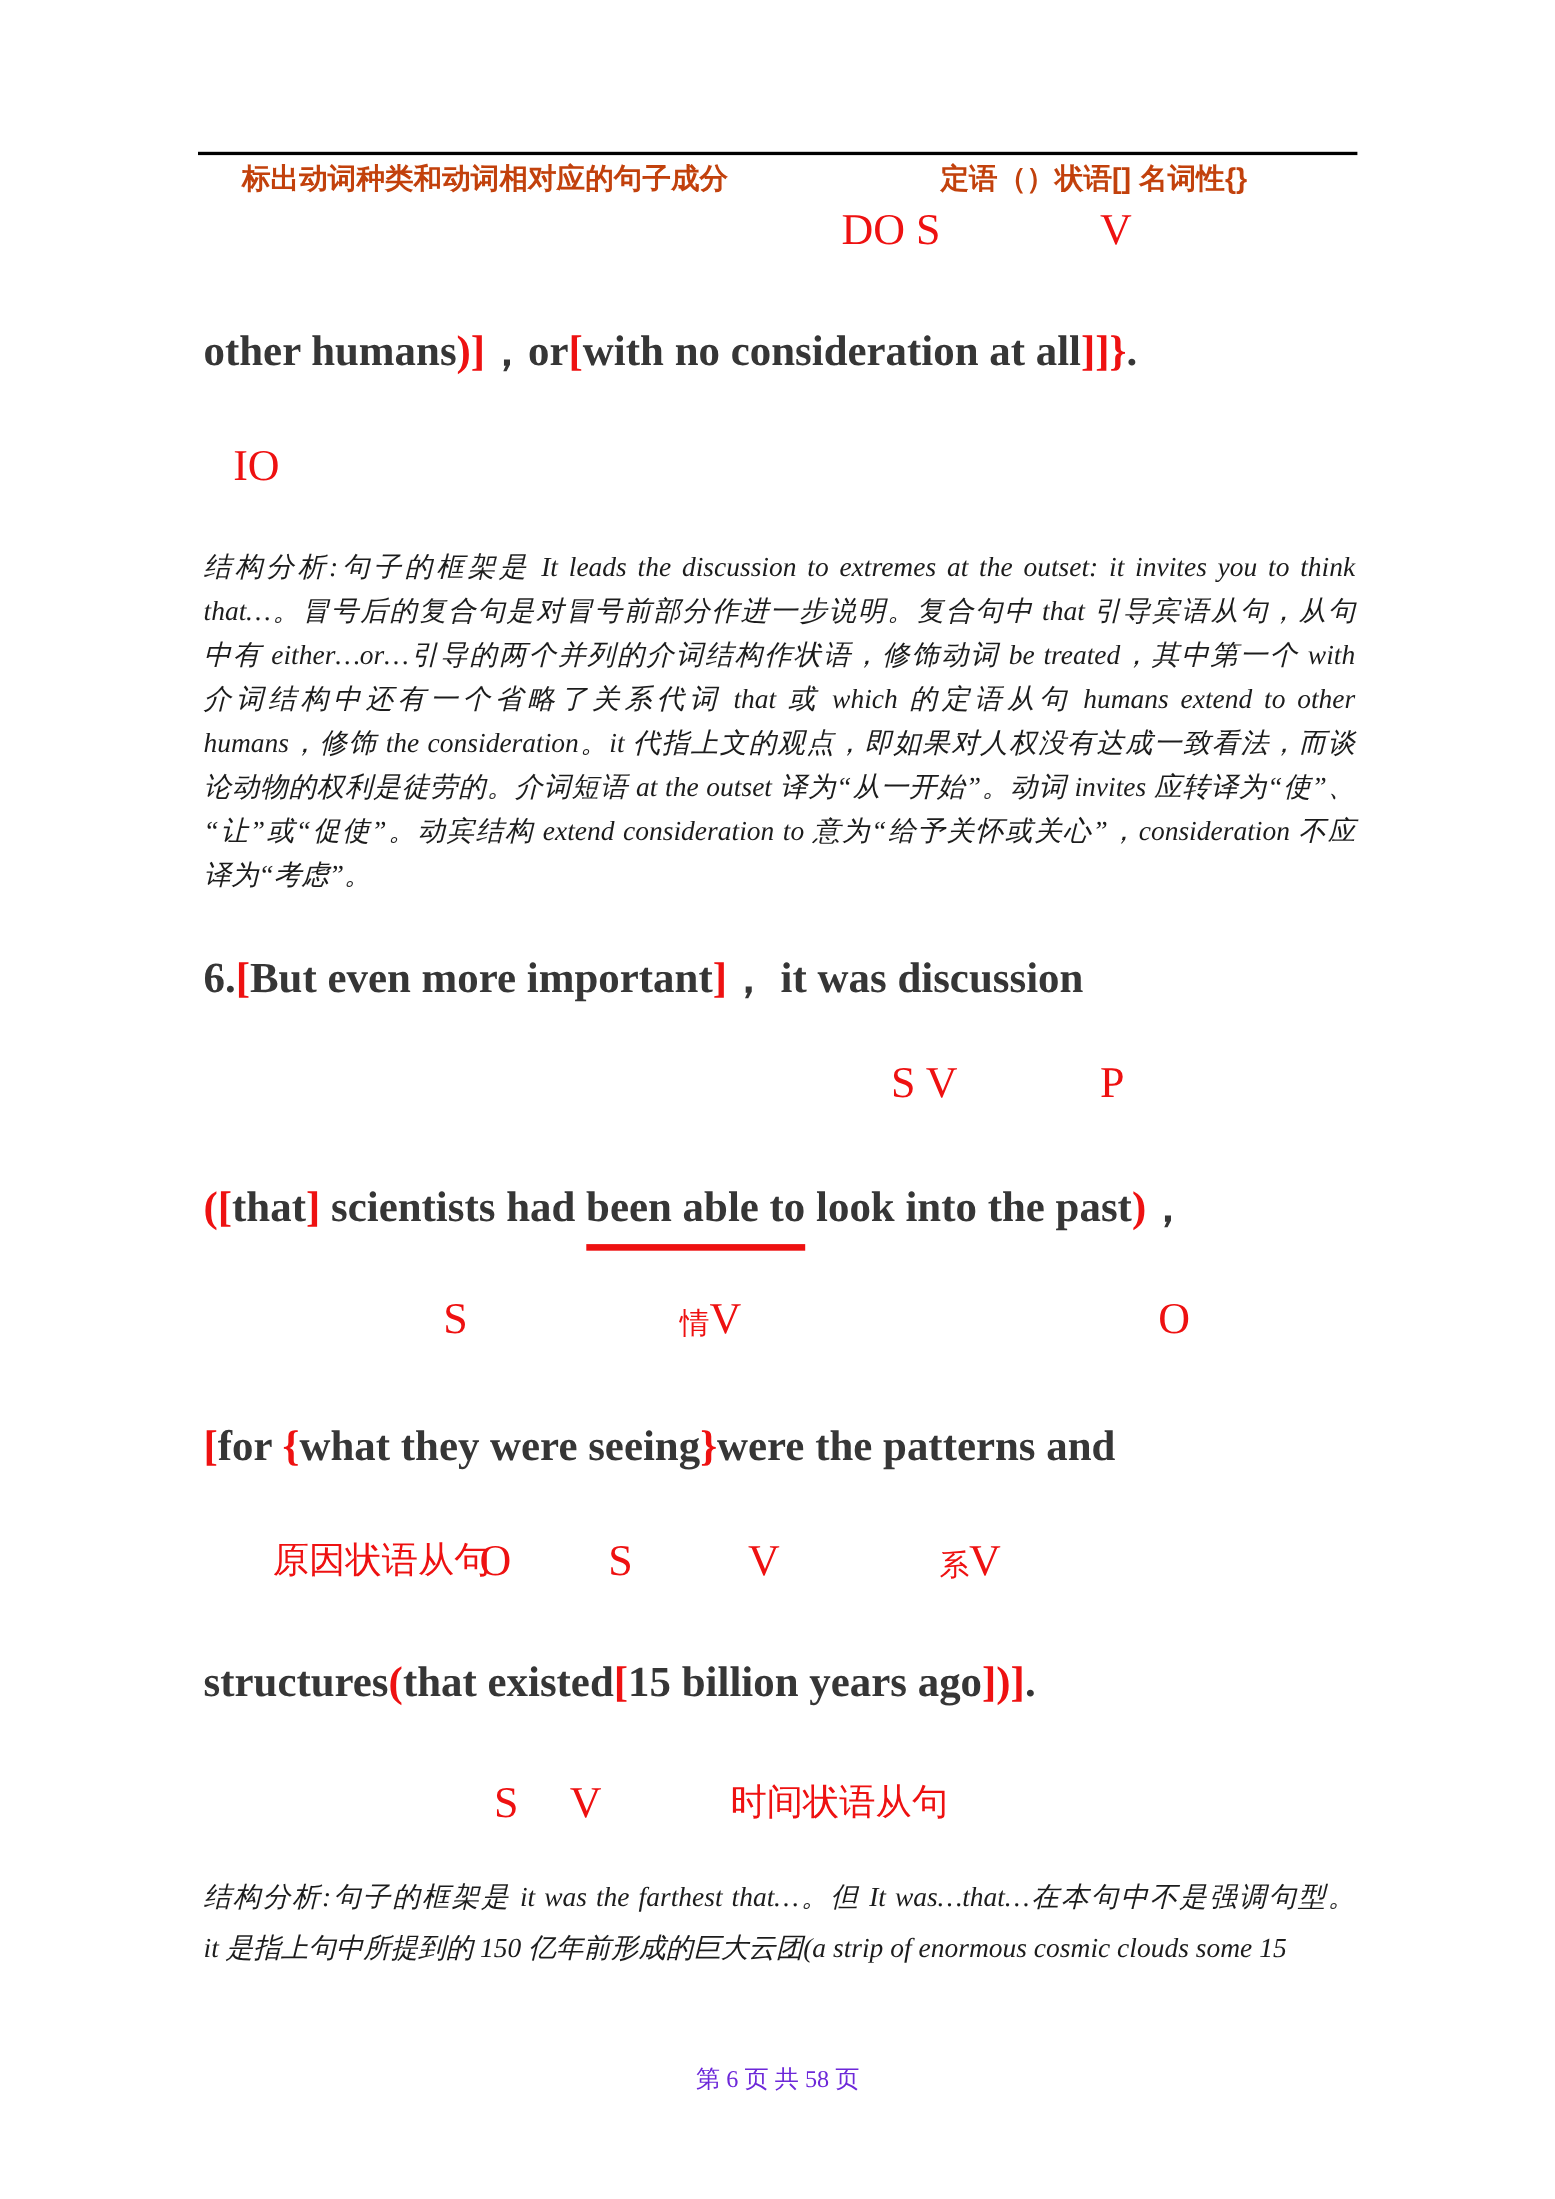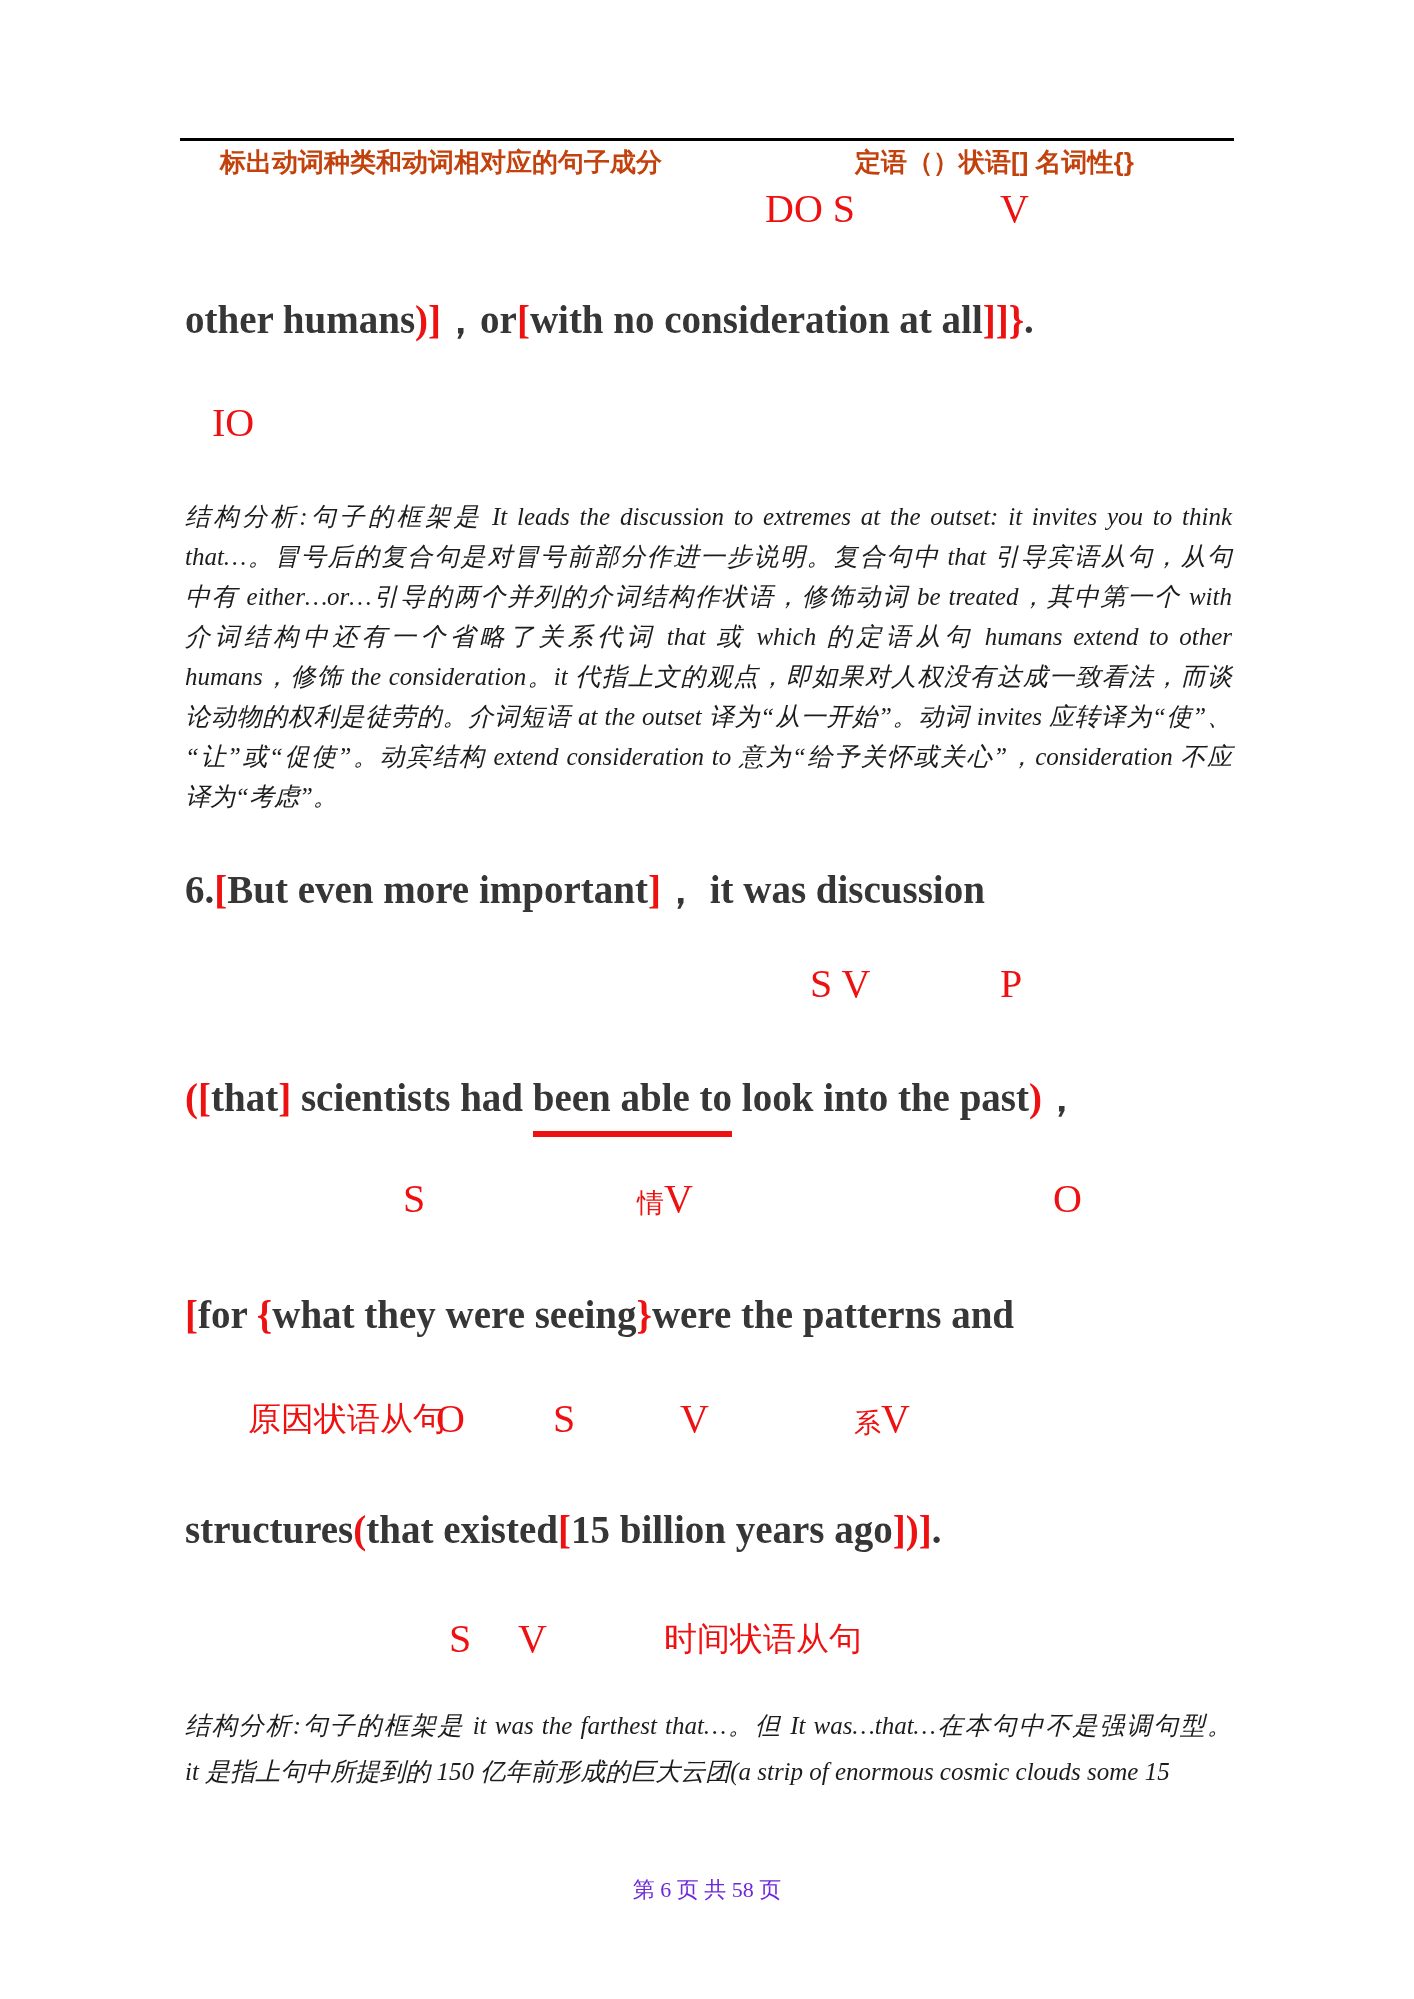--- a/index.html
+++ b/index.html
@@ -69,21 +69,21 @@
 
   <div class="red-row" style="top:961px;">
     <span style="left:810px;">S V</span>
     <span style="left:1000px;">P</span>
   </div>
 
   <div class="sentence" style="top:1074px;"><span class="seg-r">([</span><span class="seg-k">that</span><span class="seg-r">]</span><span class="seg-k"> scientists had </span><span class="seg-u">been able to</span><span class="seg-k"> look into the past</span><span class="seg-r">)</span><span class="seg-k">，</span></div>
 
   <div class="red-row" style="top:1176px;">
     <span style="left:403px;">S</span>
-    <span style="left:637px;"><span class="seg-cjk">情</span><span class="seg-r">V</span></span>
+    <span style="left:618px;"><span class="seg-cjk">情</span><span class="seg-r">V</span></span>
     <span style="left:1053px;">O</span>
   </div>
 
   <div class="sentence" style="top:1291px;"><span class="seg-r">[</span><span class="seg-k">for </span><span class="seg-r">{</span><span class="seg-k">what they were seeing</span><span class="seg-r">}</span><span class="seg-k">were the patterns and</span></div>
 
   <div class="red-row" style="top:1396px;">
     <span class="red-cjk" style="left:214px;">原因状语从句</span>
     <span style="left:436px;">O</span>
     <span style="left:553px;">S</span>
     <span style="left:680px;">V</span>

